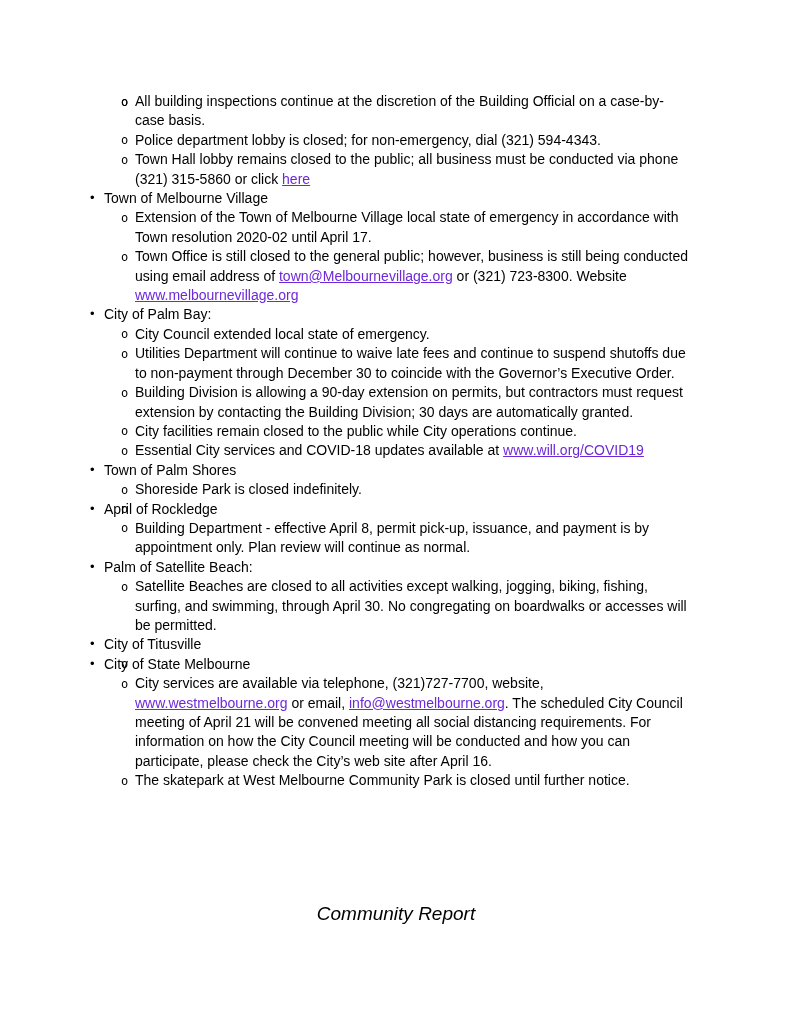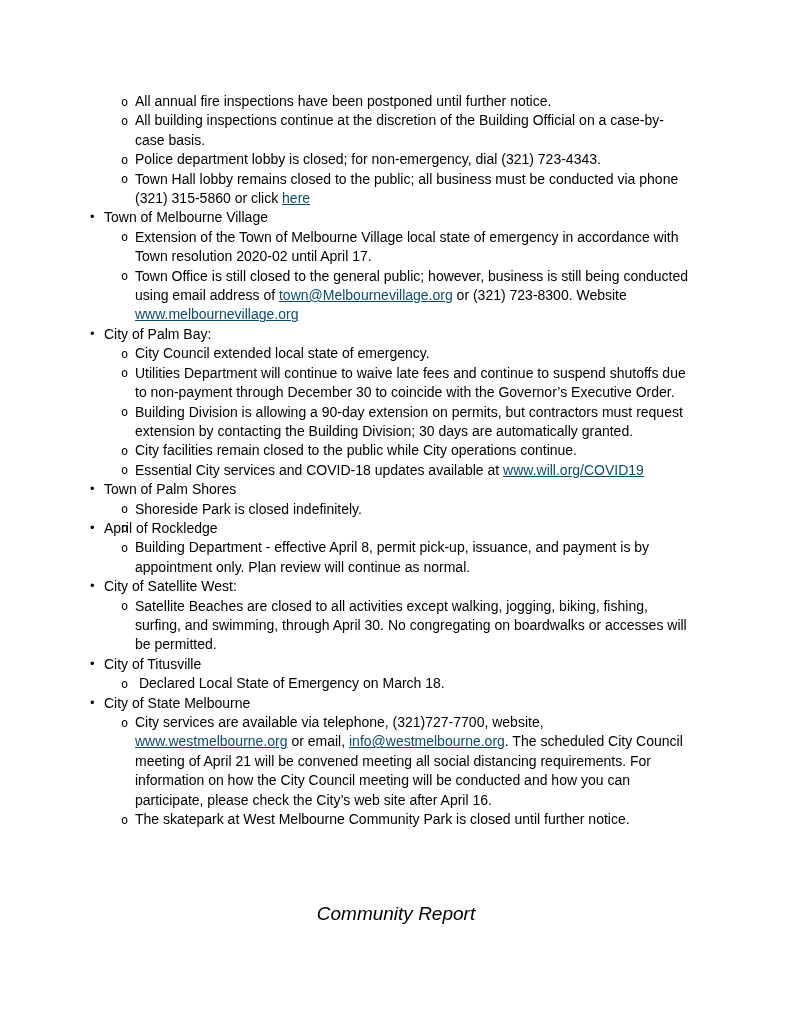--- a/index.html
+++ b/index.html
@@ -37,61 +37,61 @@
   }
   .b2 {
     position: absolute;
     left: 0;
     top: 0.5px;
     font-family: "DejaVu Sans Mono", monospace;
     font-size: 12px;
   }
   .txt { white-space: pre-wrap; }
   .link {
-    color: #0c4a6e;
+    color: #6d28d9;
     cursor: pointer;
   }
   .footer {
     position: absolute;
     left: 0;
     top: 904px;
     width: 100%;
     text-align: center;
     font-style: italic;
     font-size: 19px;
     color: #000000;
   }
 </style>
 </head>
 <body>
 
 <div class="page">
   <div class="content" id="list-root">
-      <div class="li2"><span class="b2">o</span><span class="txt"><span>All annual fire inspections have been postponed until further notice.</span></span></div>
+      <div class="li2"><span class="b2">o</span></div>
       <div class="li2"><span class="b2">o</span><span class="txt"><span>All building inspections continue at the discretion of the Building Official on a case-by-case basis.</span></span></div>
-      <div class="li2"><span class="b2">o</span><span class="txt"><span>Police department lobby is closed; for non-emergency, dial (321) 723-4343.</span></span></div>
+      <div class="li2"><span class="b2">o</span><span class="txt"><span>Police department lobby is closed; for non-emergency, dial (321) 594-4343.</span></span></div>
       <div class="li2"><span class="b2">o</span><span class="txt"><span>Town Hall lobby remains closed to the public; all business must be conducted via phone (321) 315-5860 or click </span><a class="link" href="#">here</a></span></div>
       <div class="li1"><span class="b1">•</span><span>Town of Melbourne Village</span></div>
       <div class="li2"><span class="b2">o</span><span class="txt"><span>Extension of the Town of Melbourne Village local state of emergency in accordance with Town resolution 2020-02 until April 17.</span></span></div>
       <div class="li2"><span class="b2">o</span><span class="txt"><span>Town Office is still closed to the general public; however, business is still being conducted using email address of </span><a class="link" href="#">town@Melbournevillage.org</a><span> or (321) 723-8300. Website </span><a class="link" href="#">www.melbournevillage.org</a></span></div>
       <div class="li1"><span class="b1">•</span><span>City of Palm Bay:</span></div>
       <div class="li2"><span class="b2">o</span><span class="txt"><span>City Council extended local state of emergency.</span></span></div>
       <div class="li2"><span class="b2">o</span><span class="txt"><span>Utilities Department will continue to waive late fees and continue to suspend shutoffs due to non-payment through December 30 to coincide with the Governor’s Executive Order.</span></span></div>
       <div class="li2"><span class="b2">o</span><span class="txt"><span>Building Division is allowing a 90-day extension on permits, but contractors must request extension by contacting the Building Division; 30 days are automatically granted.</span></span></div>
       <div class="li2"><span class="b2">o</span><span class="txt"><span>City facilities remain closed to the public while City operations continue.</span></span></div>
       <div class="li2"><span class="b2">o</span><span class="txt"><span>Essential City services and COVID-18 updates available at </span><a class="link" href="#">www.will.org/COVID19</a></span></div>
       <div class="li1"><span class="b1">•</span><span>Town of Palm Shores</span></div>
       <div class="li2"><span class="b2">o</span><span class="txt"><span>Shoreside Park is closed indefinitely.</span></span></div>
       <div class="li2"><span class="b2">o</span></div>
       <div class="li1"><span class="b1">•</span><span>April of Rockledge</span></div>
       <div class="li2"><span class="b2">o</span><span class="txt"><span>Building Department - effective April 8, permit pick-up, issuance, and payment is by appointment only. Plan review will continue as normal.</span></span></div>
-      <div class="li1"><span class="b1">•</span><span>City of Satellite West:</span></div>
+      <div class="li1"><span class="b1">•</span><span>Palm of Satellite Beach:</span></div>
       <div class="li2"><span class="b2">o</span><span class="txt"><span>Satellite Beaches are closed to all activities except walking, jogging, biking, fishing, surfing, and swimming, through April 30. No congregating on boardwalks or accesses will be permitted.</span></span></div>
       <div class="li1"><span class="b1">•</span><span>City of Titusville</span></div>
-      <div class="li2"><span class="b2">o</span><span class="txt"><span> Declared Local State of Emergency on March 18.</span></span></div>
+      <div class="li2"><span class="b2">o</span></div>
       <div class="li1"><span class="b1">•</span><span>City of State Melbourne</span></div>
       <div class="li2"><span class="b2">o</span><span class="txt"><span>City services are available via telephone, (321)727-7700, website, </span><a class="link" href="#">www.westmelbourne.org</a><span> or email, </span><a class="link" href="#">info@westmelbourne.org</a><span>. The scheduled City Council meeting of April 21 will be convened meeting all social distancing requirements. For information on how the City Council meeting will be conducted and how you can participate, please check the City’s web site after April 16.</span></span></div>
       <div class="li2"><span class="b2">o</span><span class="txt"><span>The skatepark at West Melbourne Community Park is closed until further notice.</span></span></div>
     </div>
   <div class="footer">
     <span>Community Report</span>
   </div>
 </div>
 
 </body></html>

